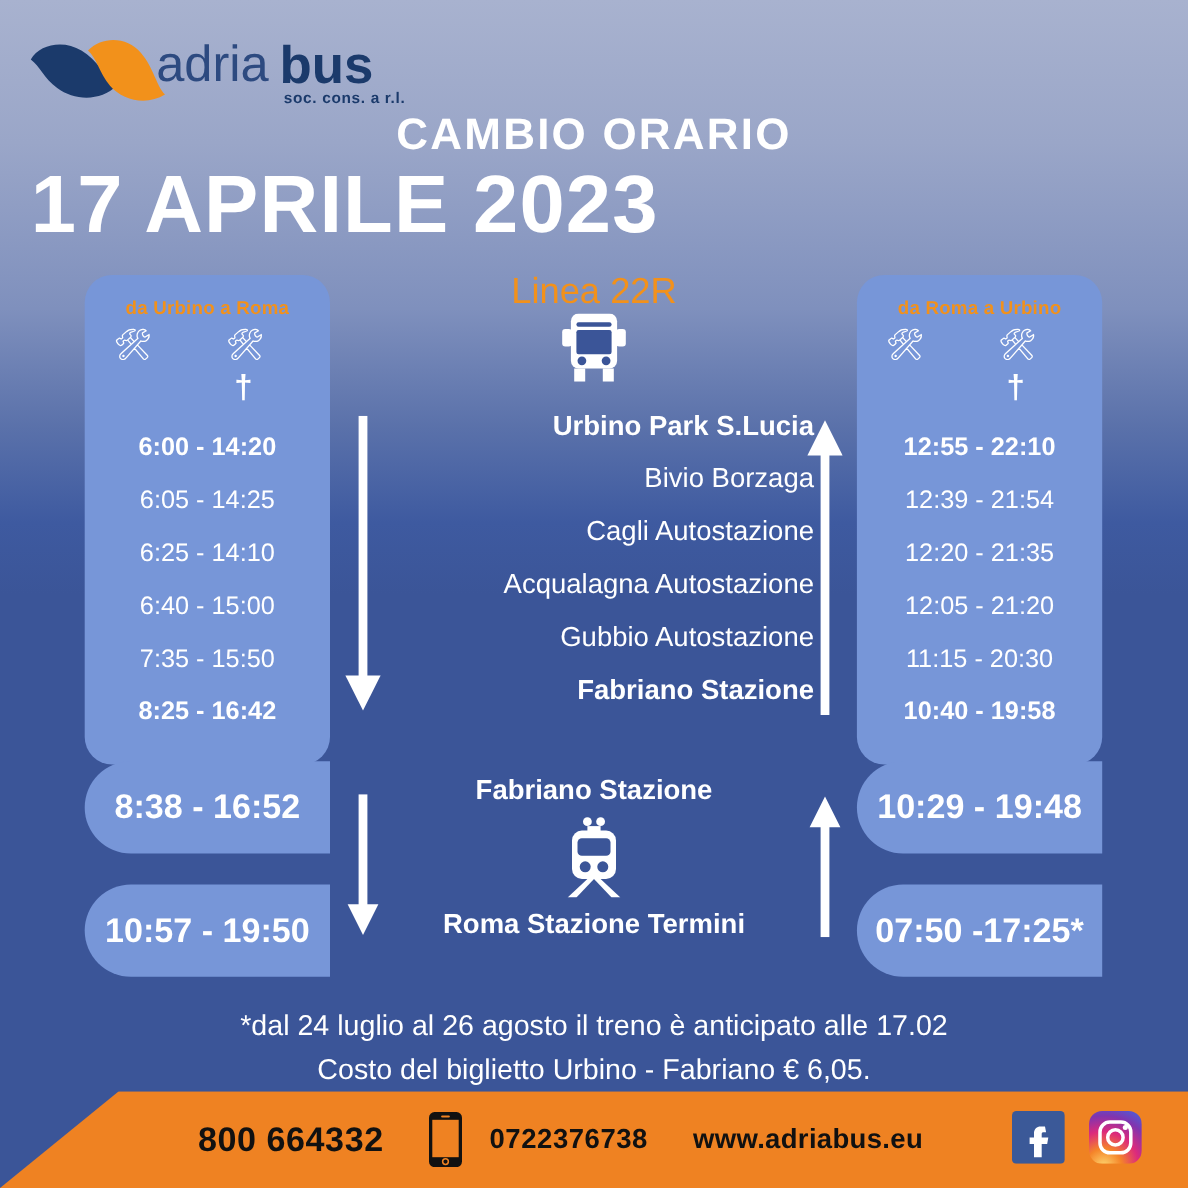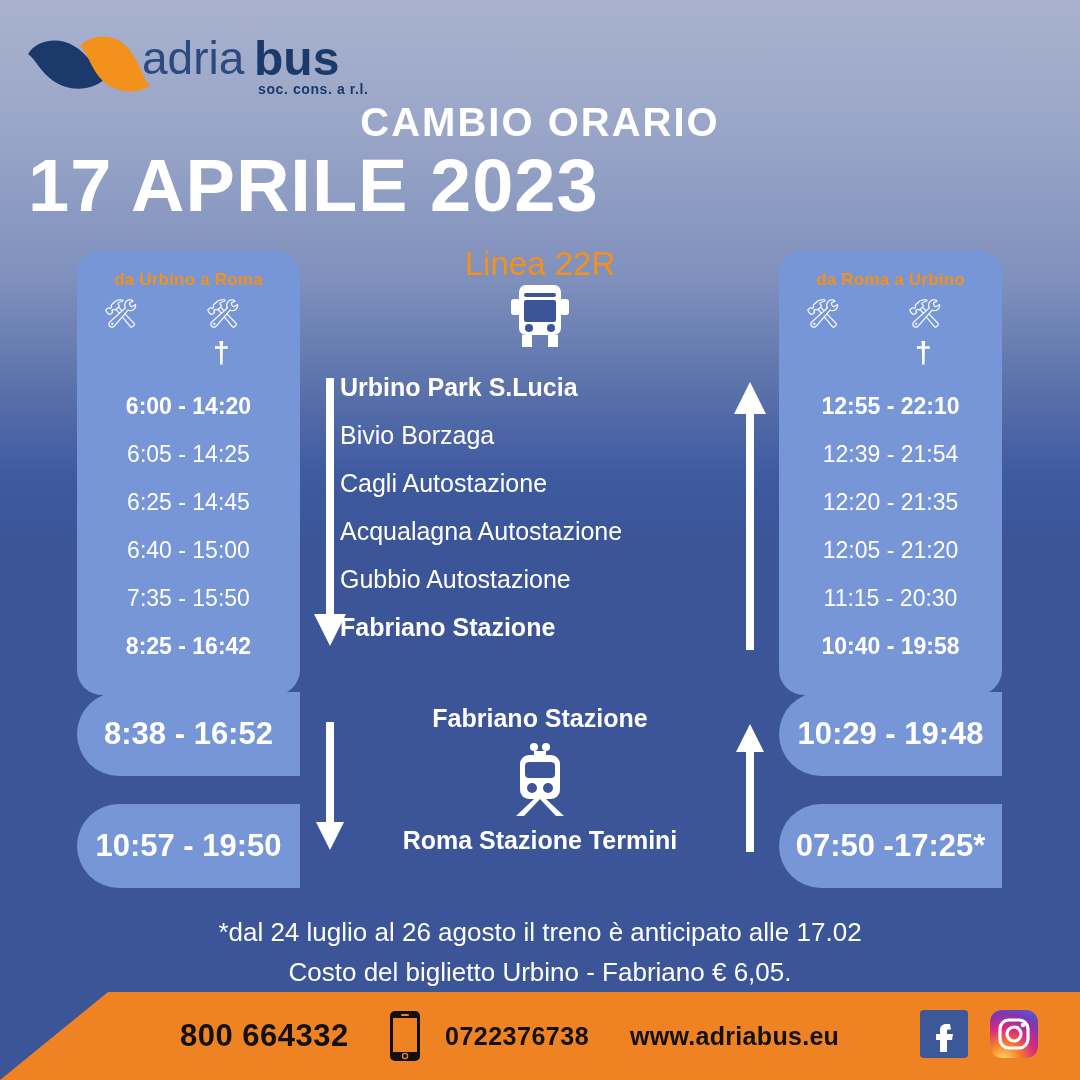--- a/index.html
+++ b/index.html
@@ -64,21 +64,21 @@
   
   .arrow{position:absolute;}
   .arrow svg{display:block;}
 
   
   .stops{
     position:absolute;left:340px;top:285px;width:400px;
   }
   .bus-icon{text-align:center;height:78px;}
   .stop{
-    text-align:left;color:#ffffff;font-size:25px;
+    text-align:right;color:#ffffff;font-size:25px;
     height:48px;line-height:48px;white-space:nowrap;
   }
   .stop.strong{font-weight:bold;}
 
   
   .pill{
     position:absolute;height:84px;width:223px;background:#7796d8;
     color:#ffffff;font-size:31px;font-weight:bold;
     display:flex;align-items:center;justify-content:center;white-space:nowrap;
   }
@@ -144,21 +144,21 @@
   <div class="panel left">
     <div class="panel-title">da Urbino a Roma</div>
     <div class="icon-row">
       <span class="tool a">🛠</span>
       <span class="tool b">🛠</span>
       <span class="cross">†</span>
     </div>
     <ul class="times">
       <li class="strong">6:00 - 14:20</li>
       <li>6:05 - 14:25</li>
-      <li>6:25 - 14:45</li>
+      <li>6:25 - 14:10</li>
       <li>6:40 - 15:00</li>
       <li>7:35 - 15:50</li>
       <li class="strong">8:25 - 16:42</li>
     </ul>
   </div>
 
   <div class="panel right">
     <div class="panel-title">da Roma a Urbino</div>
     <div class="icon-row">
       <span class="tool a">🛠</span>

